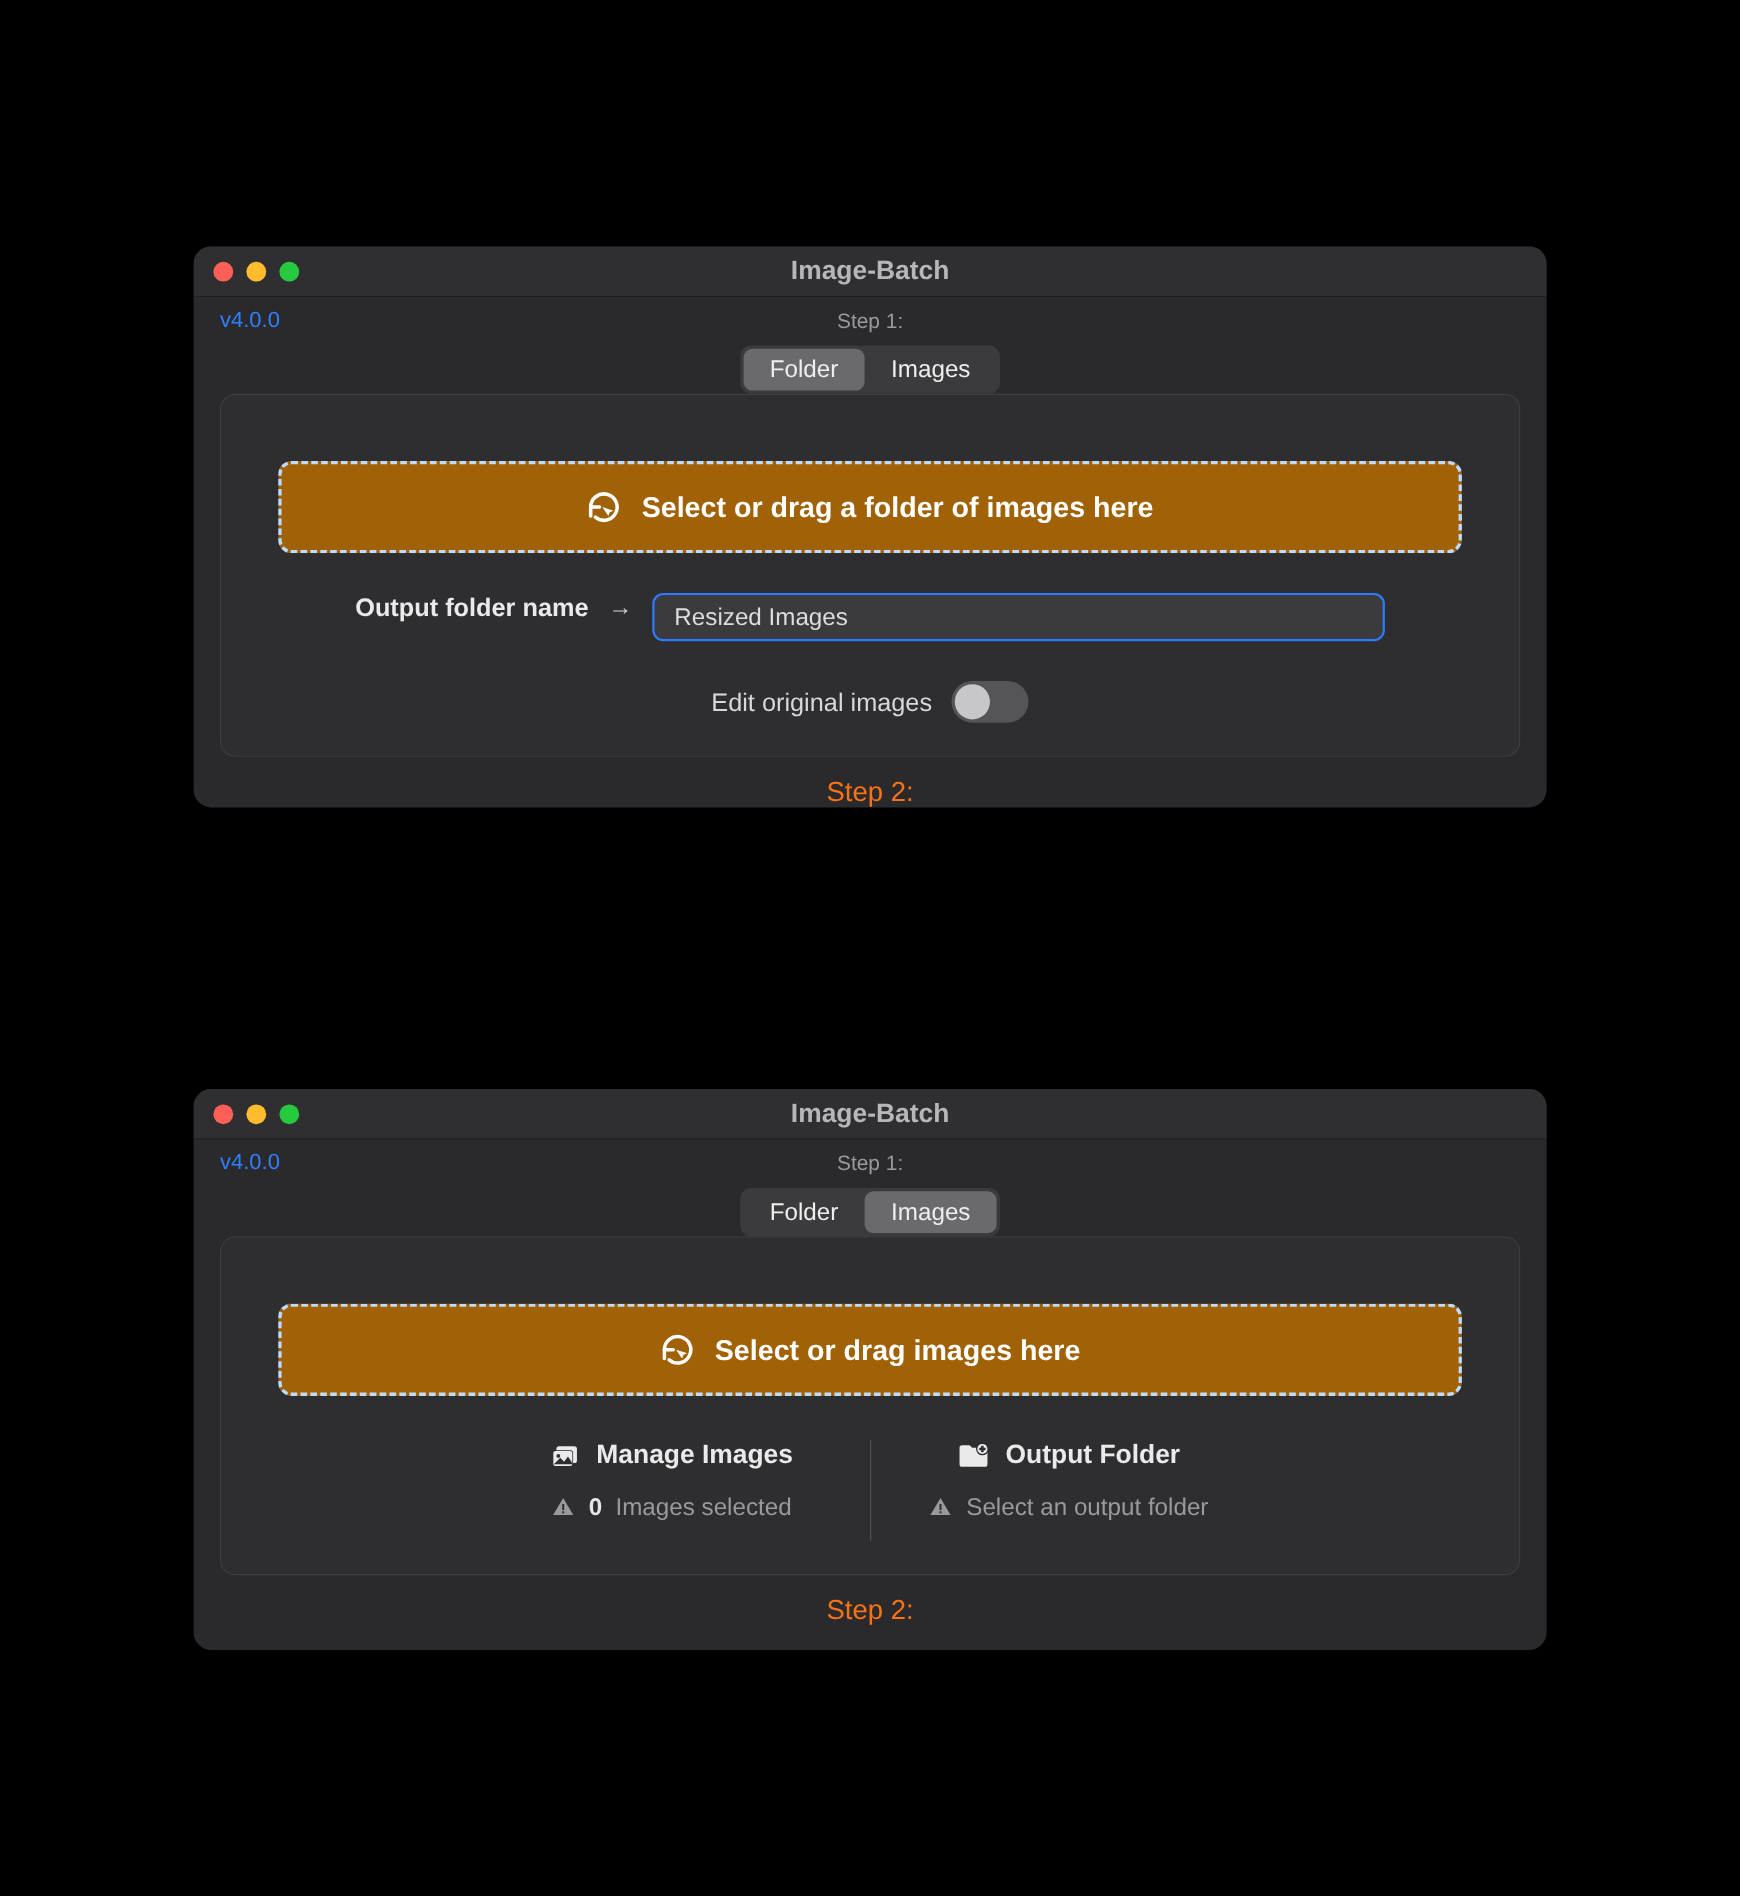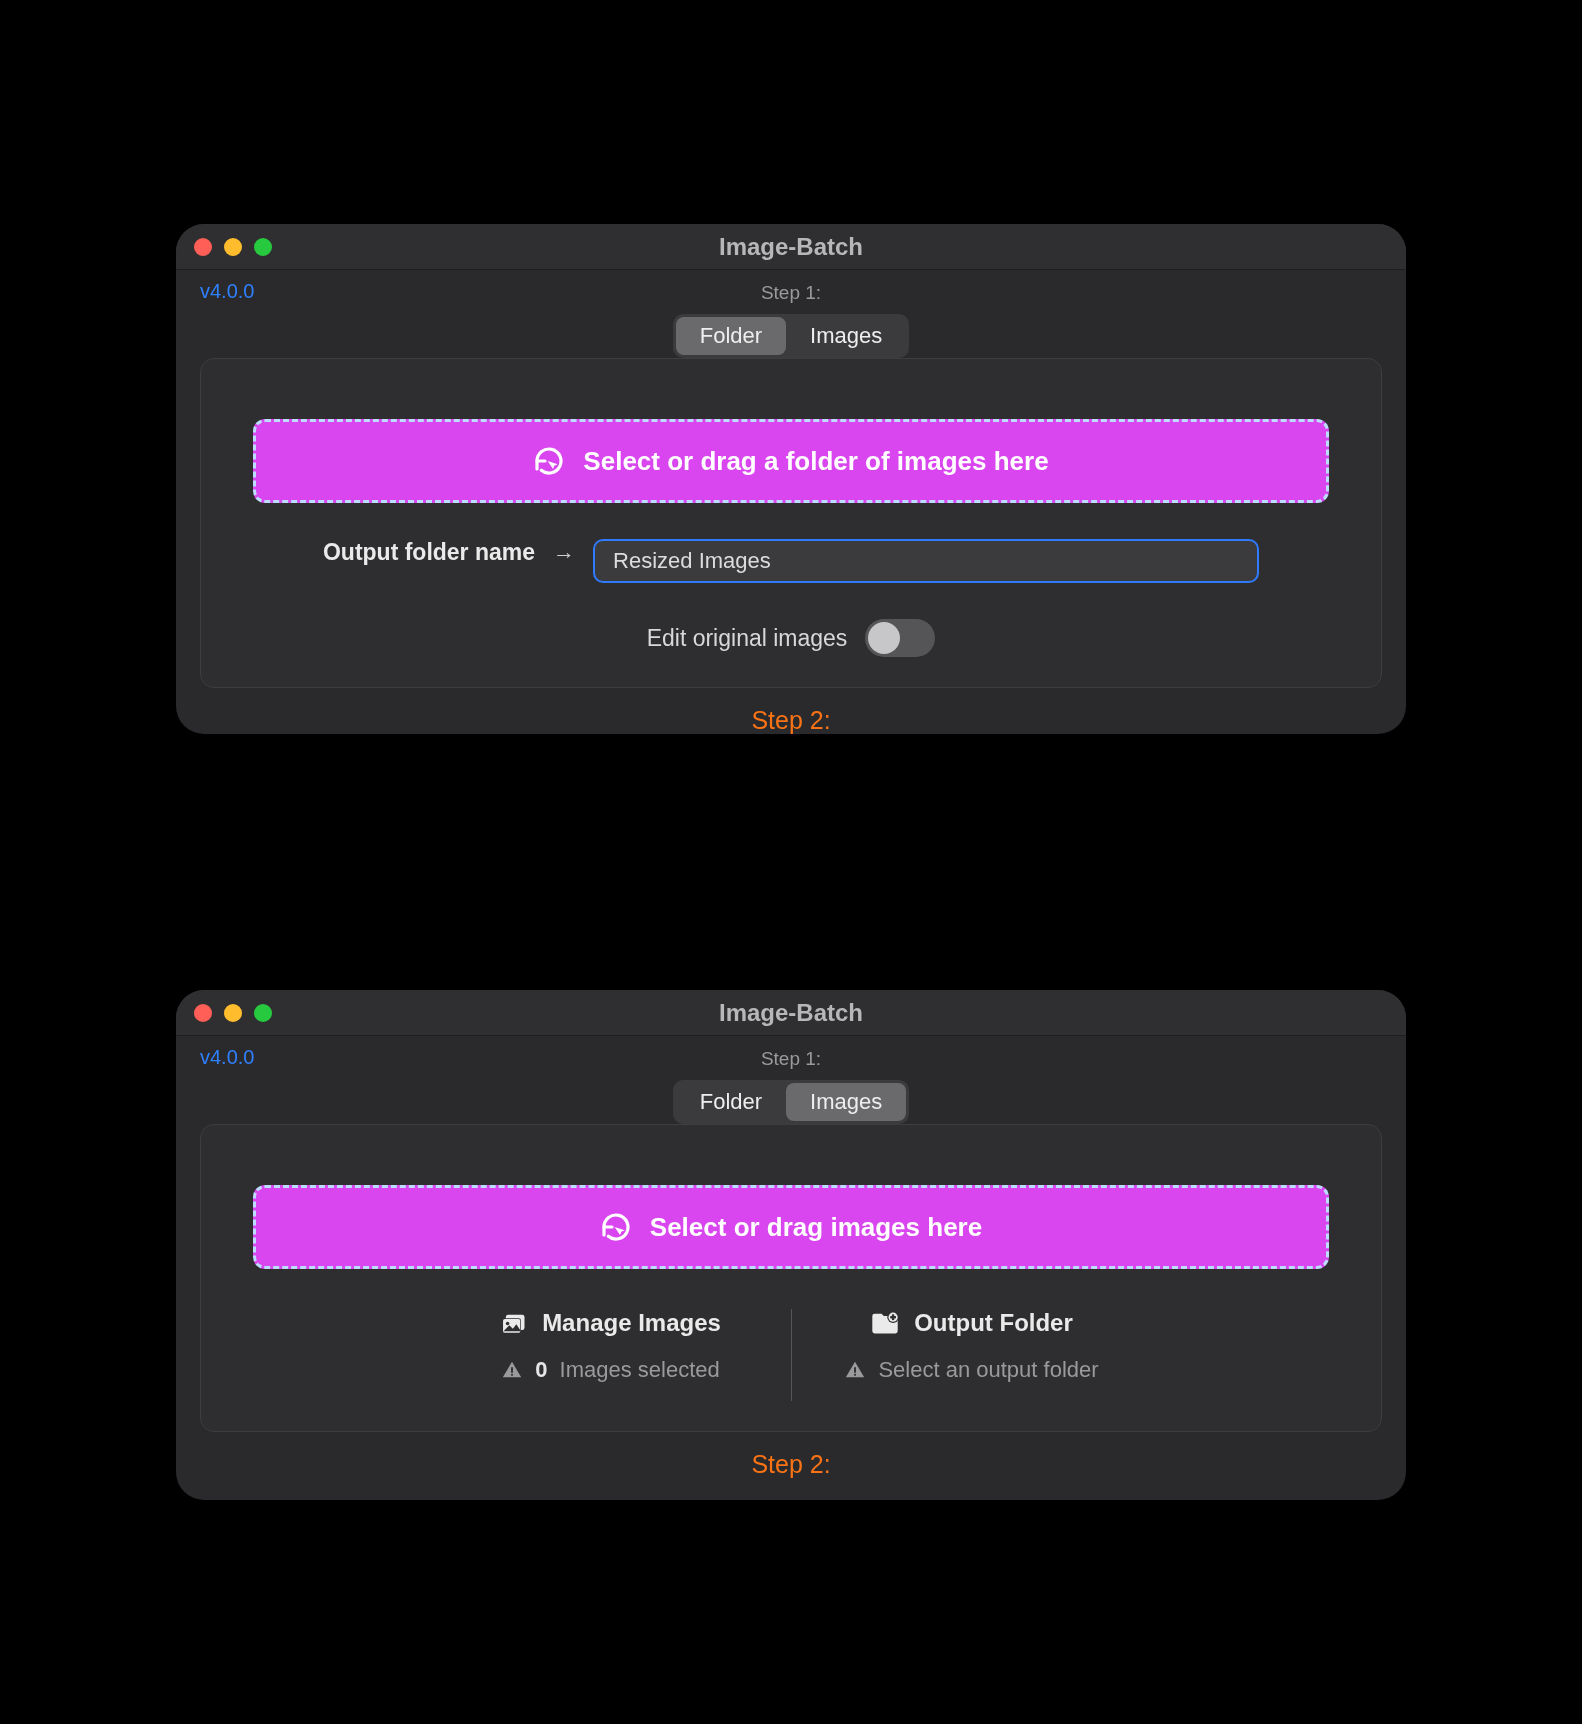--- a/index.html
+++ b/index.html
@@ -10,21 +10,21 @@
     font-family: -apple-system, BlinkMacSystemFont, "Segoe UI", Helvetica, Arial, sans-serif;
     color: #e9e9e9;
     overflow: hidden;
   }
 
   
   .win {
     position: absolute;
     width: 1230px;
     background: #2a2a2c;
-    border-radius: 28px;
+    border-radius: 16px;
     box-shadow: 0 30px 60px rgba(0,0,0,.7);
     overflow: hidden;
   }
   .win1 { left: 176px; top: 224px; height: 510px; }
   .win2 { left: 176px; top: 990px; height: 510px; }
 
   .titlebar {
     height: 46px;
     background: #2f2f31;
     display: flex;
@@ -94,21 +94,21 @@
     margin: 0 24px 14px;
     background: #2e2e30;
     border: 1px solid #3e3e40;
     border-radius: 14px;
     padding: 60px 52px 30px;
   }
 
   
   .dropzone {
     width: 100%;
-    background: #d946ef;
+    background: #a16207;
     border-radius: 12px;
     border: 3px dashed #bedcff;
     height: 84px;
     display: flex;
     align-items: center;
     justify-content: center;
     gap: 18px;
     cursor: pointer;
   }
   .dropzone-label {

